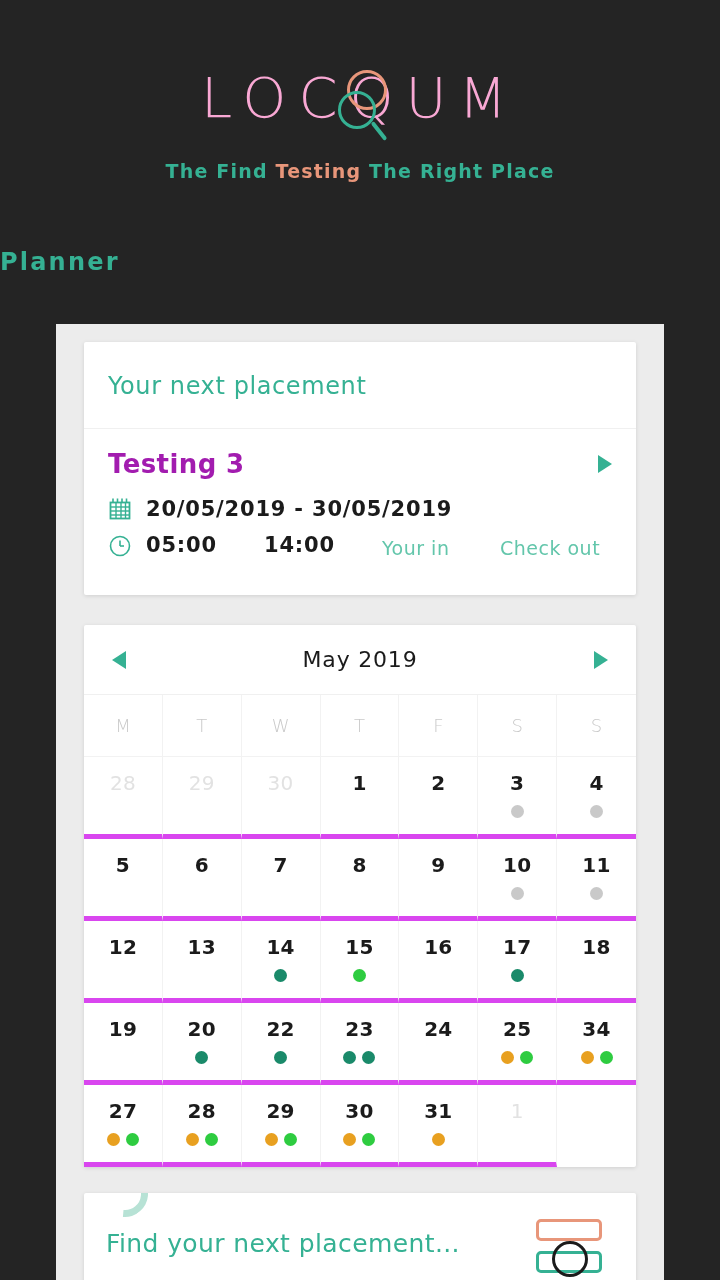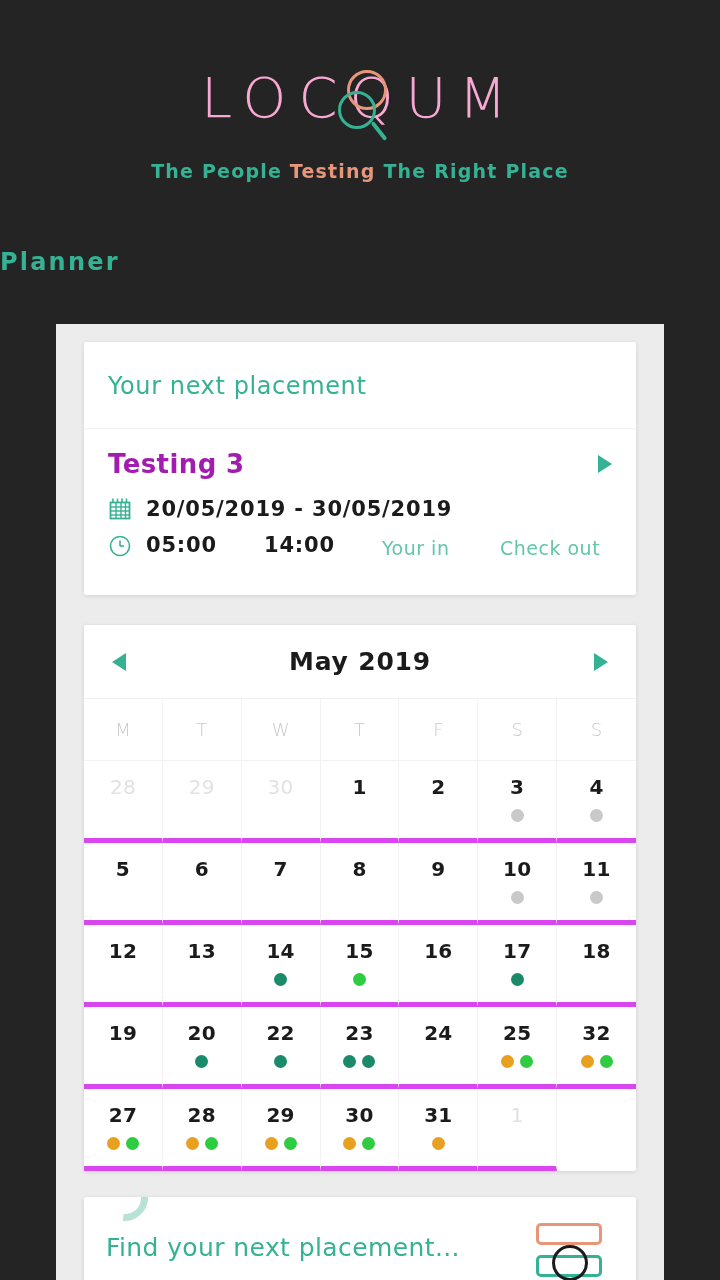--- a/index.html
+++ b/index.html
@@ -192,22 +192,22 @@
 
   .cal-head {
     display: flex;
     align-items: center;
     justify-content: space-between;
     padding: 22px 28px;
     border-bottom: 1px solid #f0f0f0;
   }
 
   .cal-month {
-    font-size: 25px;
-    font-weight: 700;
+    font-size: 22px;
+    font-weight: 400;
     letter-spacing: 0.8px;
     color: #1b1b1b;
     text-align: right;
   }
 
   .cal-grid {
     display: grid;
     grid-template-columns: repeat(7, 1fr);
   }
 
@@ -315,21 +315,21 @@
 
 <div class="screen">
 
   <div class="brand">
     <div class="logo">
       <div class="logo-text">LOCQUM</div>
       <div class="logo-ring-coral"></div>
       <div class="logo-ring-teal"></div>
       <div class="logo-handle"></div>
     </div>
-    <div class="tagline"><span>The People </span><span class="accent">Testing</span><span> The Right Place</span></div>
+    <div class="tagline"><span>The Find </span><span class="accent">Testing</span><span> The Right Place</span></div>
   </div>
 
   <div class="page-title">Planner</div>
 
   <div class="panel">
 
     <div class="card placement-card">
       <div class="placement-head">Your next placement</div>
       <div class="placement-body">
 
@@ -530,21 +530,21 @@
             <div class="dots"></div>
           </div>
           <div class="day">
             <div class="day-num">25</div>
             <div class="dots">
               <span class="dot" style="background: rgb(232, 160, 32);"></span>
               <span class="dot" style="background: rgb(46, 204, 64);"></span>
             </div>
           </div>
           <div class="day">
-            <div class="day-num">32</div>
+            <div class="day-num">34</div>
             <div class="dots">
               <span class="dot" style="background: rgb(232, 160, 32);"></span>
               <span class="dot" style="background: rgb(46, 204, 64);"></span>
             </div>
           </div>
           <div class="day">
             <div class="day-num">27</div>
             <div class="dots">
               <span class="dot" style="background: rgb(232, 160, 32);"></span>
               <span class="dot" style="background: rgb(46, 204, 64);"></span>

